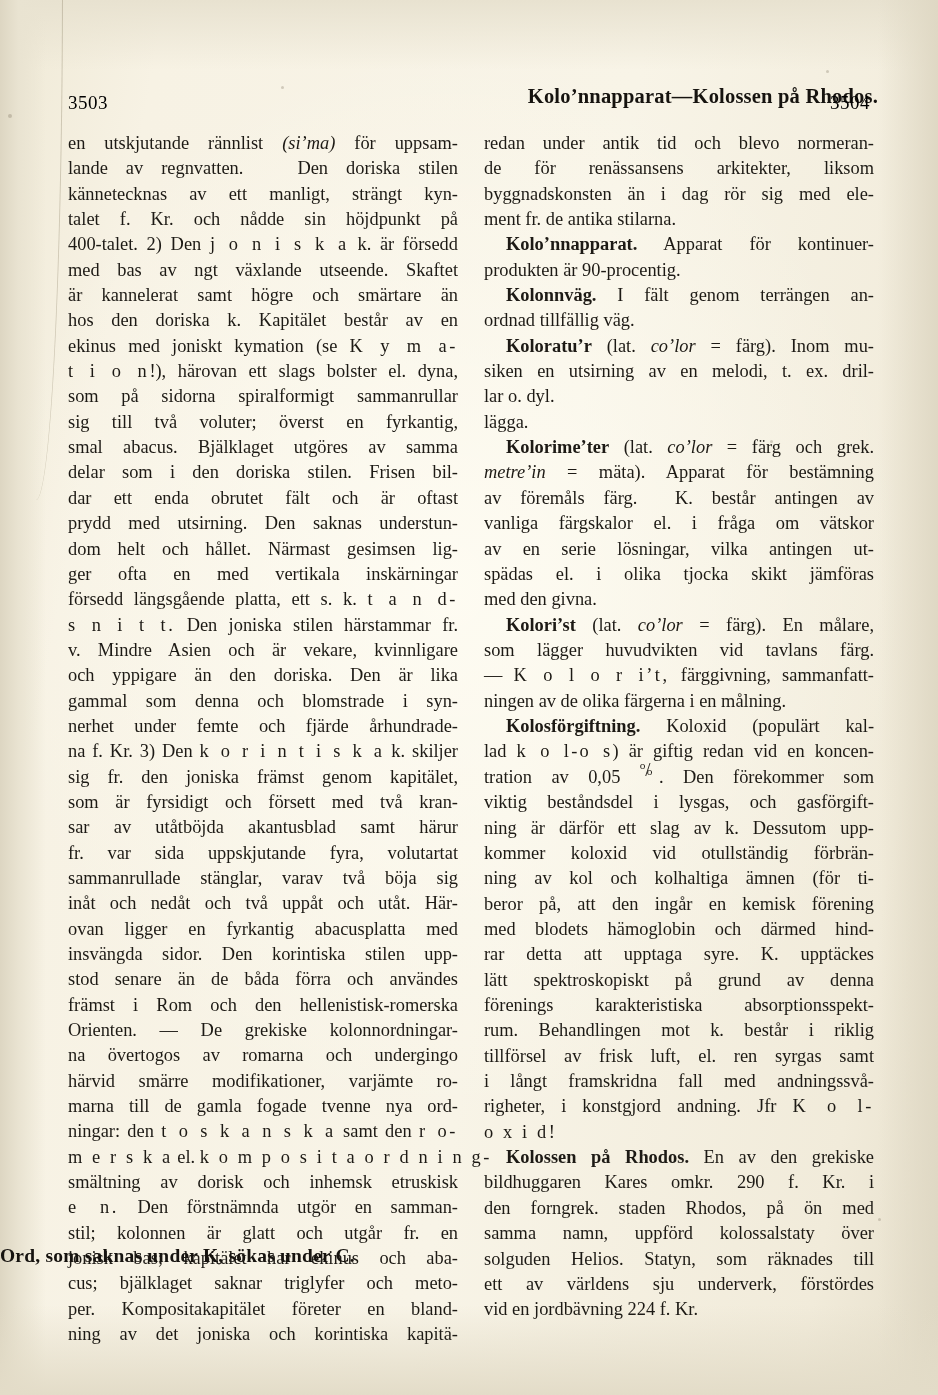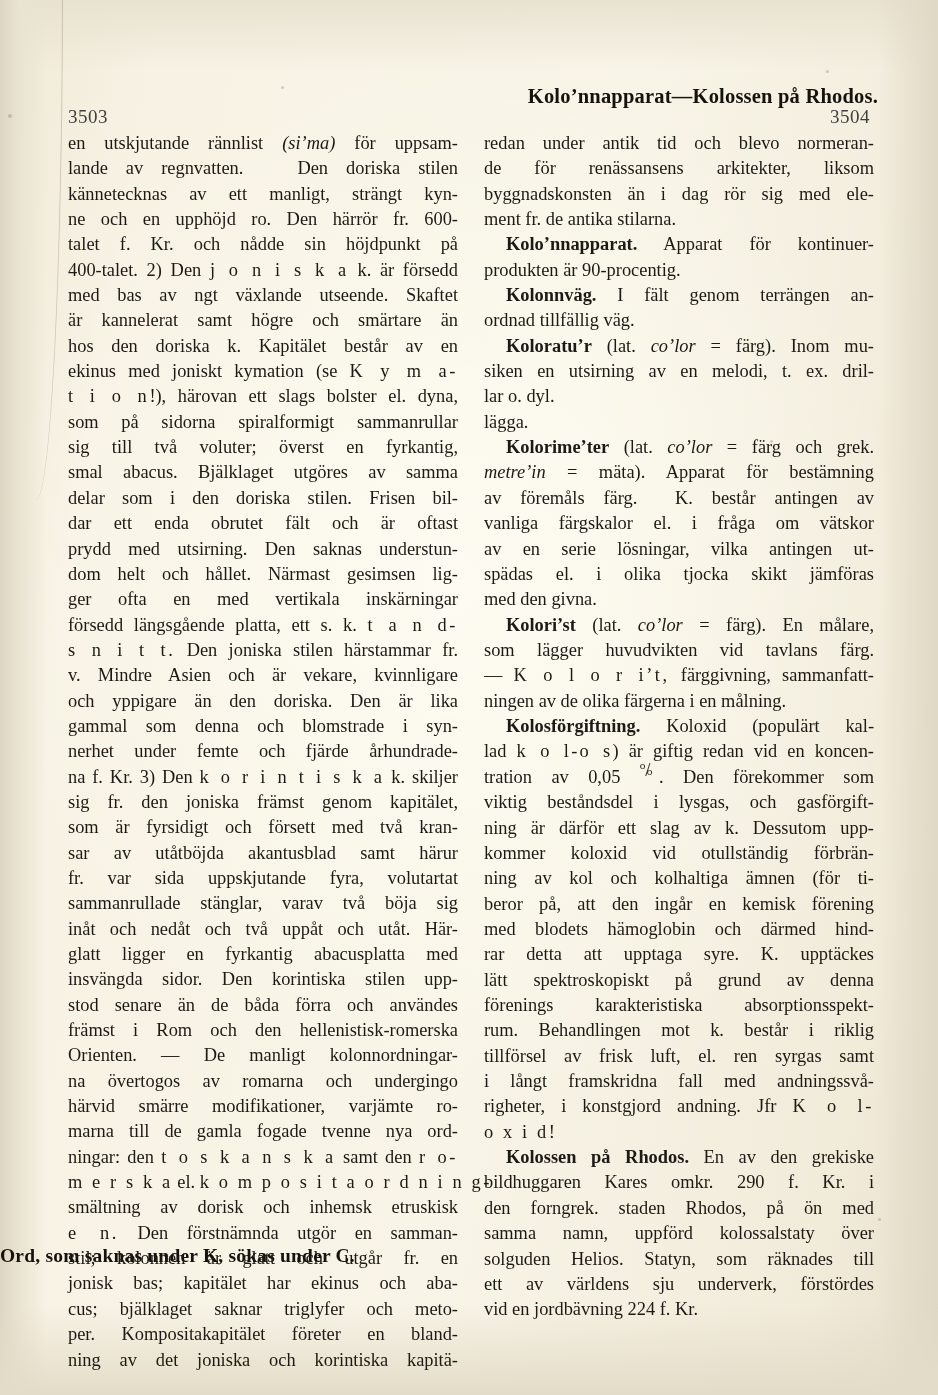--- a/index.html
+++ b/index.html
@@ -69,24 +69,24 @@
   
   .running-head {
     position: absolute;
     top: 88px;
     left: 68px;
     right: 60px;
     height: 26px;
   }
   .folio {
     position: absolute;
-    top: 18px;
+    top: 4px;
     font-size: 19px;
     letter-spacing: 0.5px;
-    color: #404040;
+    color: #000000;
   }
   .folio-left  { left: 0; }
   .folio-right { right: 8px; }
   .head-title {
     position: absolute;
     left: 0; right: 0;
     top: -3px;
     text-align: right;
     font-weight: bold;
     font-size: 20.5px;
@@ -207,21 +207,20 @@
       <div class="folio folio-right">3504</div>
     </div>
 
     <div class="columns">
 
       <div class="col">
         <p>
           <span class="ln">en utskjutande rännlist <i class="it">(si’ma)</i> för uppsam-</span>
           <span class="ln">lande av regnvatten.&nbsp;&nbsp;&nbsp;Den doriska stilen</span>
           <span class="ln">kännetecknas av ett manligt, strängt kyn-</span>
-          <span class="ln">ne och en upphöjd ro. Den härrör fr. 600-</span>
           <span class="ln">talet f. Kr. och nådde sin höjdpunkt på</span>
           <span class="ln">400-talet. 2) Den <span class="sp">j o n i s k a</span> k. är försedd</span>
           <span class="ln">med bas av ngt växlande utseende. Skaftet</span>
           <span class="ln">är kannelerat samt högre och smärtare än</span>
           <span class="ln">hos den doriska k. Kapitälet består av en</span>
           <span class="ln">ekinus med joniskt kymation (se <span class="sp">K y m a-</span></span>
           <span class="ln"><span class="sp">t i o n</span>!), härovan ett slags bolster el. dyna,</span>
           <span class="ln">som på sidorna spiralformigt sammanrullar</span>
           <span class="ln">sig till två voluter; överst en fyrkantig,</span>
           <span class="ln">smal abacus. Bjälklaget utgöres av samma</span>
@@ -236,25 +235,25 @@
           <span class="ln">och yppigare än den doriska. Den är lika</span>
           <span class="ln">gammal som denna och blomstrade i syn-</span>
           <span class="ln">nerhet under femte och fjärde århundrade-</span>
           <span class="ln">na f. Kr. 3) Den <span class="sp">k o r i n t i s k a</span> k. skiljer</span>
           <span class="ln">sig fr. den joniska främst genom kapitälet,</span>
           <span class="ln">som är fyrsidigt och försett med två kran-</span>
           <span class="ln">sar av utåtböjda akantusblad samt härur</span>
           <span class="ln">fr. var sida uppskjutande fyra, volutartat</span>
           <span class="ln">sammanrullade stänglar, varav två böja sig</span>
           <span class="ln">inåt och nedåt och två uppåt och utåt. Här-</span>
-          <span class="ln">glatt ligger en fyrkantig abacusplatta med</span>
+          <span class="ln">ovan ligger en fyrkantig abacusplatta med</span>
           <span class="ln">insvängda sidor. Den korintiska stilen upp-</span>
           <span class="ln">stod senare än de båda förra och användes</span>
           <span class="ln">främst i Rom och den hellenistisk-romerska</span>
-          <span class="ln">Orienten. — De manligt kolonnordningar-</span>
+          <span class="ln">Orienten. — De grekiske kolonnordningar-</span>
           <span class="ln">na övertogos av romarna och undergingo</span>
           <span class="ln">härvid smärre modifikationer, varjämte ro-</span>
           <span class="ln">marna till de gamla fogade tvenne nya ord-</span>
           <span class="ln">ningar: den <span class="sp">t o s k a n s k a</span> samt den <span class="sp">r o-</span></span>
           <span class="ln"><span class="sp">m e r s k a</span> el. <span class="sp">k o m p o s i t a o r d n i n g-</span></span>
           <span class="ln">smältning av dorisk och inhemsk etruskisk</span>
           <span class="ln"><span class="sp">e n.</span> Den förstnämnda utgör en samman-</span>
           <span class="ln">stil; kolonnen är glatt och utgår fr. en</span>
           <span class="ln">jonisk bas; kapitälet har ekinus och aba-</span>
           <span class="ln">cus; bjälklaget saknar triglyfer och meto-</span>

